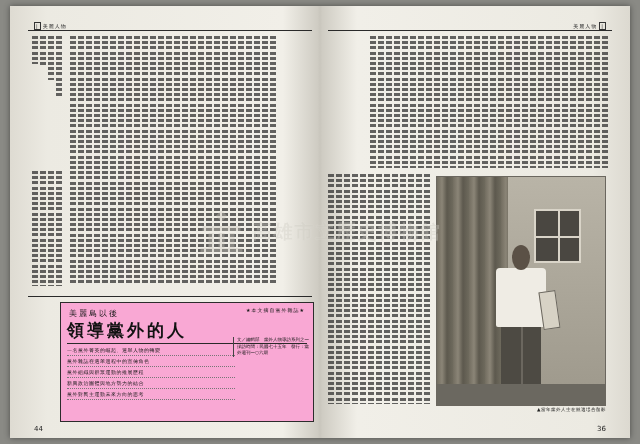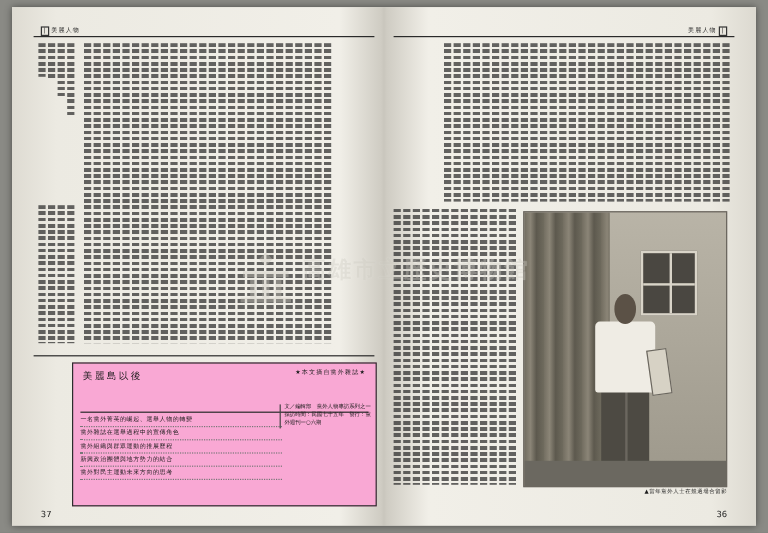--- a/index.html
+++ b/index.html
@@ -58,21 +58,21 @@
   .ad-title-l{font-size:17px;font-weight:bold;letter-spacing:3px;color:#121212;}
   .ad-tag{position:absolute;font-size:5px;color:#1b1b1b;letter-spacing:1px;}
   .ad-list{position:absolute;left:6px;right:78px;top:44px;font-size:5px;line-height:7px;color:#1b1b1b;}
   .ad-list div{border-bottom:1px dotted #777;padding-bottom:1px;margin-bottom:2px;letter-spacing:.5px;}
   .ad-right{position:absolute;right:4px;top:34px;width:72px;font-size:4.5px;line-height:6.5px;color:#1b1b1b;
      border-left:1px solid #444;padding-left:3px;}
   .rule{position:absolute;background:#2a2a2a;}
 
   
   .wm{position:absolute;left:50%;top:206px;transform:translateX(-50%);
-      display:flex;align-items:flex-start;gap:8px;opacity:.38;pointer-events:none;}
+      display:flex;align-items:center;gap:8px;opacity:.38;pointer-events:none;}
   .wm .logo{width:46px;height:40px;position:relative;}
   .wm .logo i{position:absolute;background:#c9c6bd;display:block;}
   .wm .t1{font-size:19px;font-weight:bold;color:#cfcdc4;letter-spacing:2px;
      text-shadow:0 0 1px rgba(255,255,255,.6);}
   .wm .t2{font-size:7.5px;color:#cfcdc4;letter-spacing:1.2px;}
 </style>
 </head>
 <body>
 
 <div id="page">
@@ -124,34 +124,35 @@
         <div class="vcol" style="height:115px"></div>
           <div class="vcol" style="height:115px"></div>
         <div class="vcol" style="height:115px"></div>
           <div class="vcol" style="height:115px"></div>
       </div>
 
       <div class="rule" style="left:18px;top:290px;width:284px;height:1px;"></div>
 
       <div class="adbox" style="left:50px;top:296px;width:252px;height:118px;">
         <div style="position:absolute;left:8px;top:5px;" class="ad-title-s">美麗島以後</div>
+        <div style="position:absolute;left:6px;top:16px;" class="ad-title-l">領導黨外的人</div>
         <div class="ad-tag" style="right:8px;top:4px;">★本文摘自黨外雜誌★</div>
         <div class="rule" style="left:6px;top:40px;width:240px;height:1px;"></div>
 
         <div class="ad-list">
           <div>一名黨外菁英的崛起、選舉人物的轉變</div>
           <div>黨外雜誌在選舉過程中的宣傳角色</div>
           <div>黨外組織與群眾運動的推展歷程</div>
           <div>新興政治團體與地方勢力的結合</div>
           <div>黨外對民主運動未來方向的思考</div>
         </div>
         <div class="ad-right">文／編輯部　黨外人物專訪系列之一　採訪時間：民國七十五年　發行：黨外週刊一○六期</div>
       </div>
 
-      <div class="folio" style="left:24px;">37</div>
+      <div class="folio" style="left:24px;">44</div>
     </div>
 
     <div class="page-half right-half">
       <div class="hdr" style="right:24px;top:16px;">
         <span>美麗人物</span><span class="box" style="margin-left:2px;margin-right:0">|</span>
       </div>
       <div class="rule" style="right:18px;top:24px;width:284px;height:1px;"></div>
 
       <div class="colblock" style="right:22px;top:30px;height:132px;">
         <div class="vcol" style="height:132px"></div>

